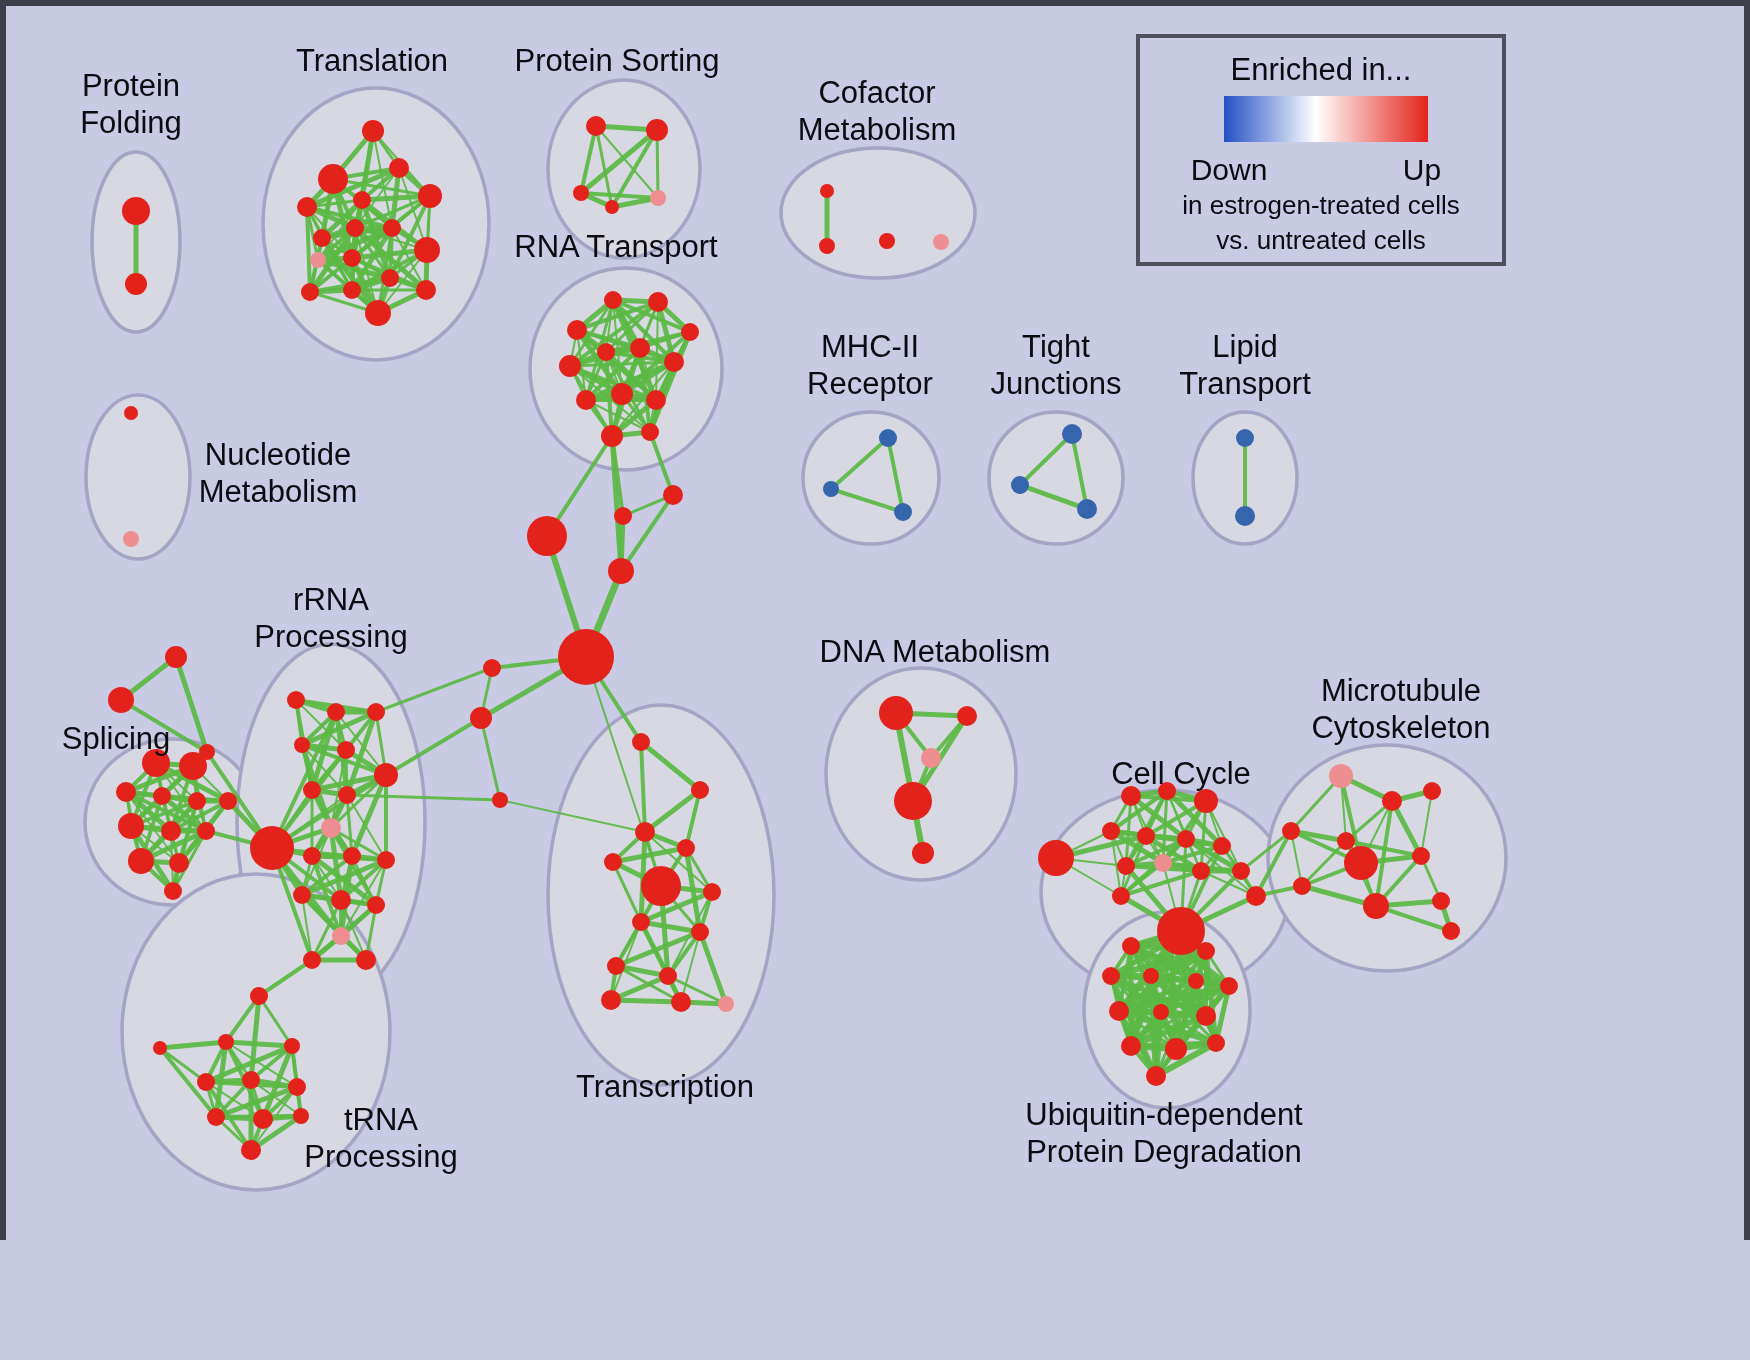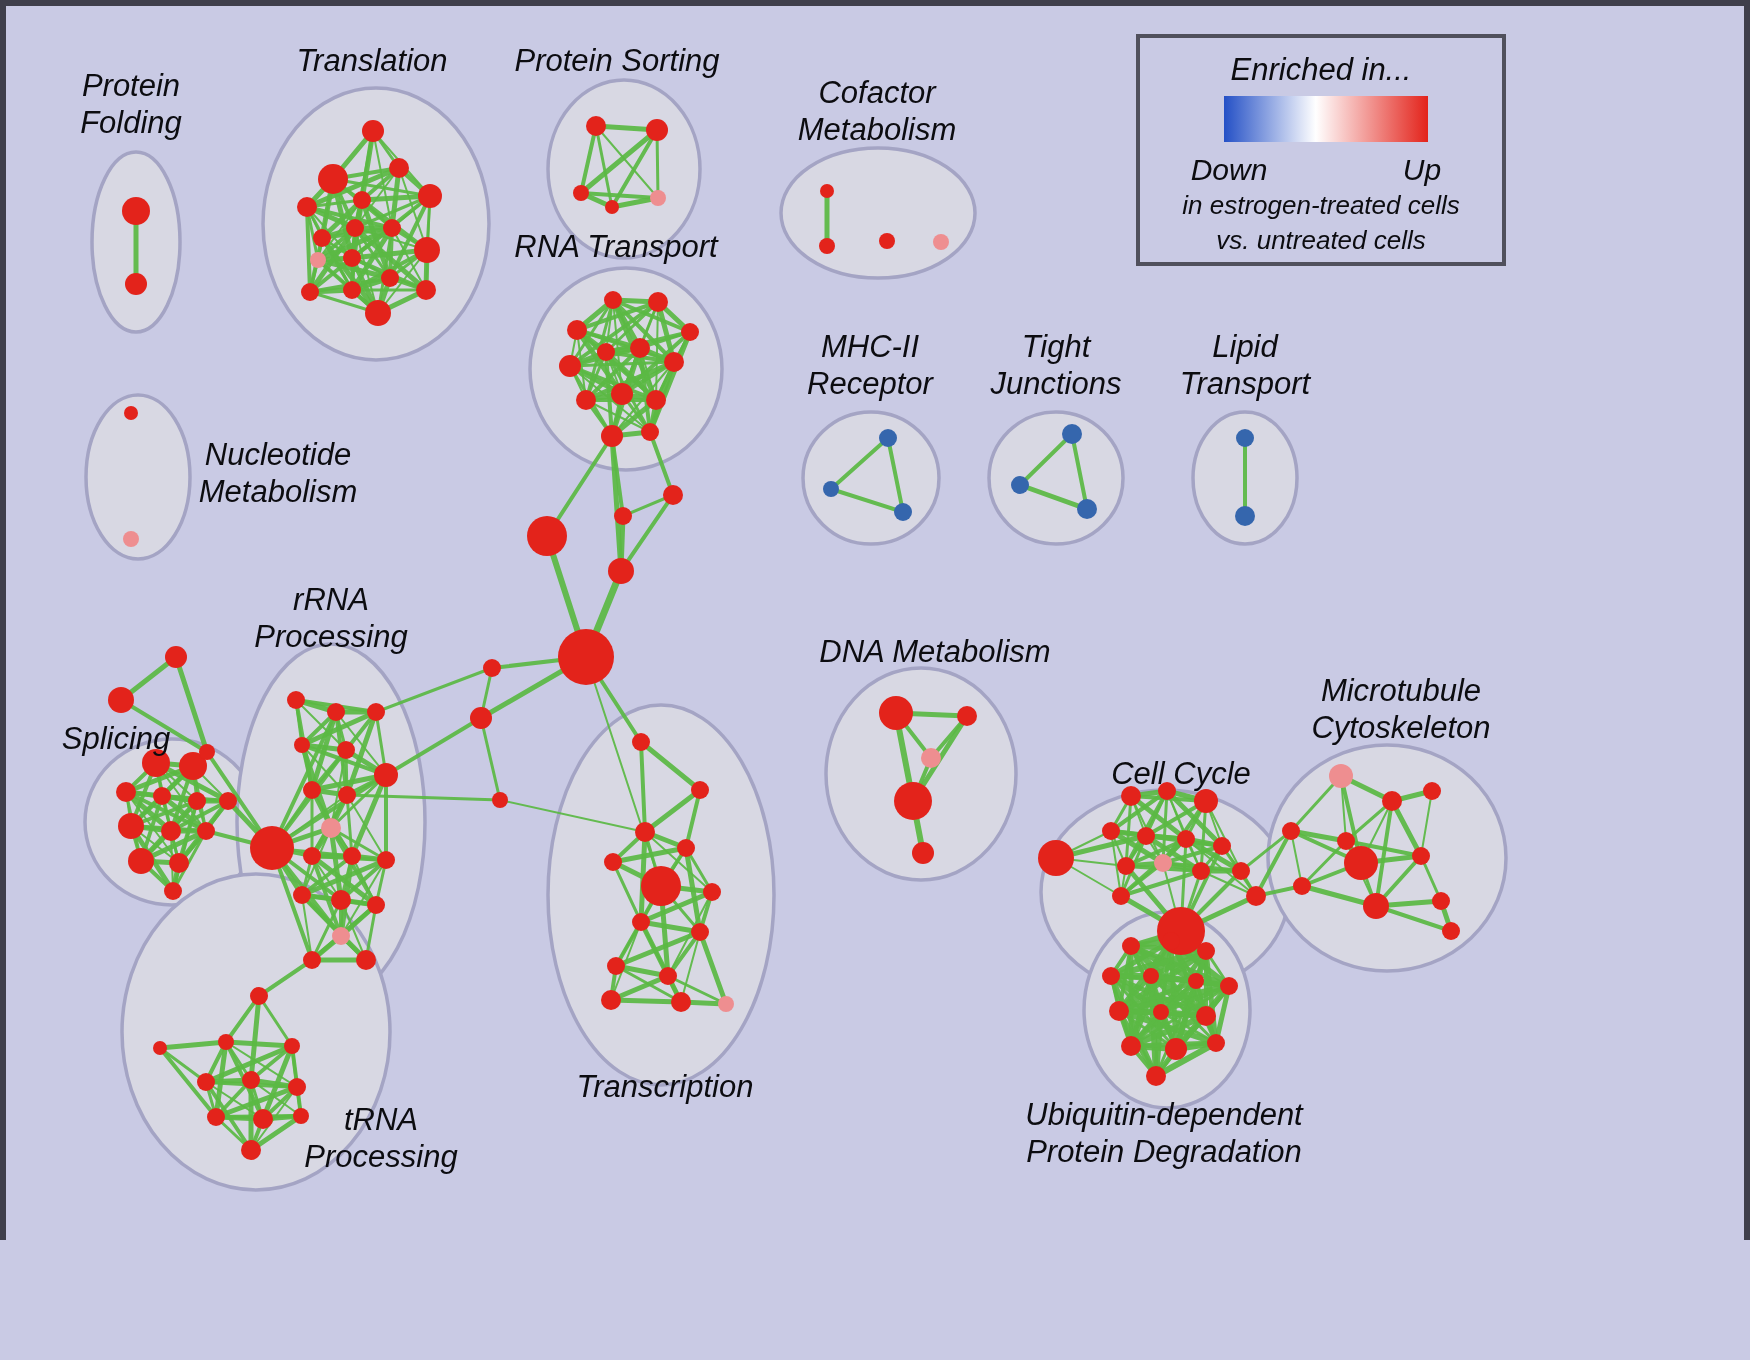--- a/index.html
+++ b/index.html
@@ -1,16 +1,16 @@
 <!DOCTYPE html>
 <html><head>
 <meta charset="utf-8">
 <style>
   html,body{margin:0;padding:0;background:#c9cae4;}
-  .figure{width:1750px;height:1240px;position:relative;font-style:italic;}
+  .figure{width:1750px;height:1240px;position:relative;}
   svg{display:block;}
   text{font-family:"Liberation Sans","DejaVu Sans",sans-serif;fill:#0c0c10;}
   .lbl{font-size:31px;}
   .legend-title{font-size:31px;}
   .legend-du{font-size:30px;}
   .legend-small{font-size:26px;}
   .legend-box{fill:#c9cae4;stroke:#50505c;stroke-width:4;}
   .frame{fill:none;stroke:#3f3f4b;stroke-width:6;}
 </style>
 </head>

